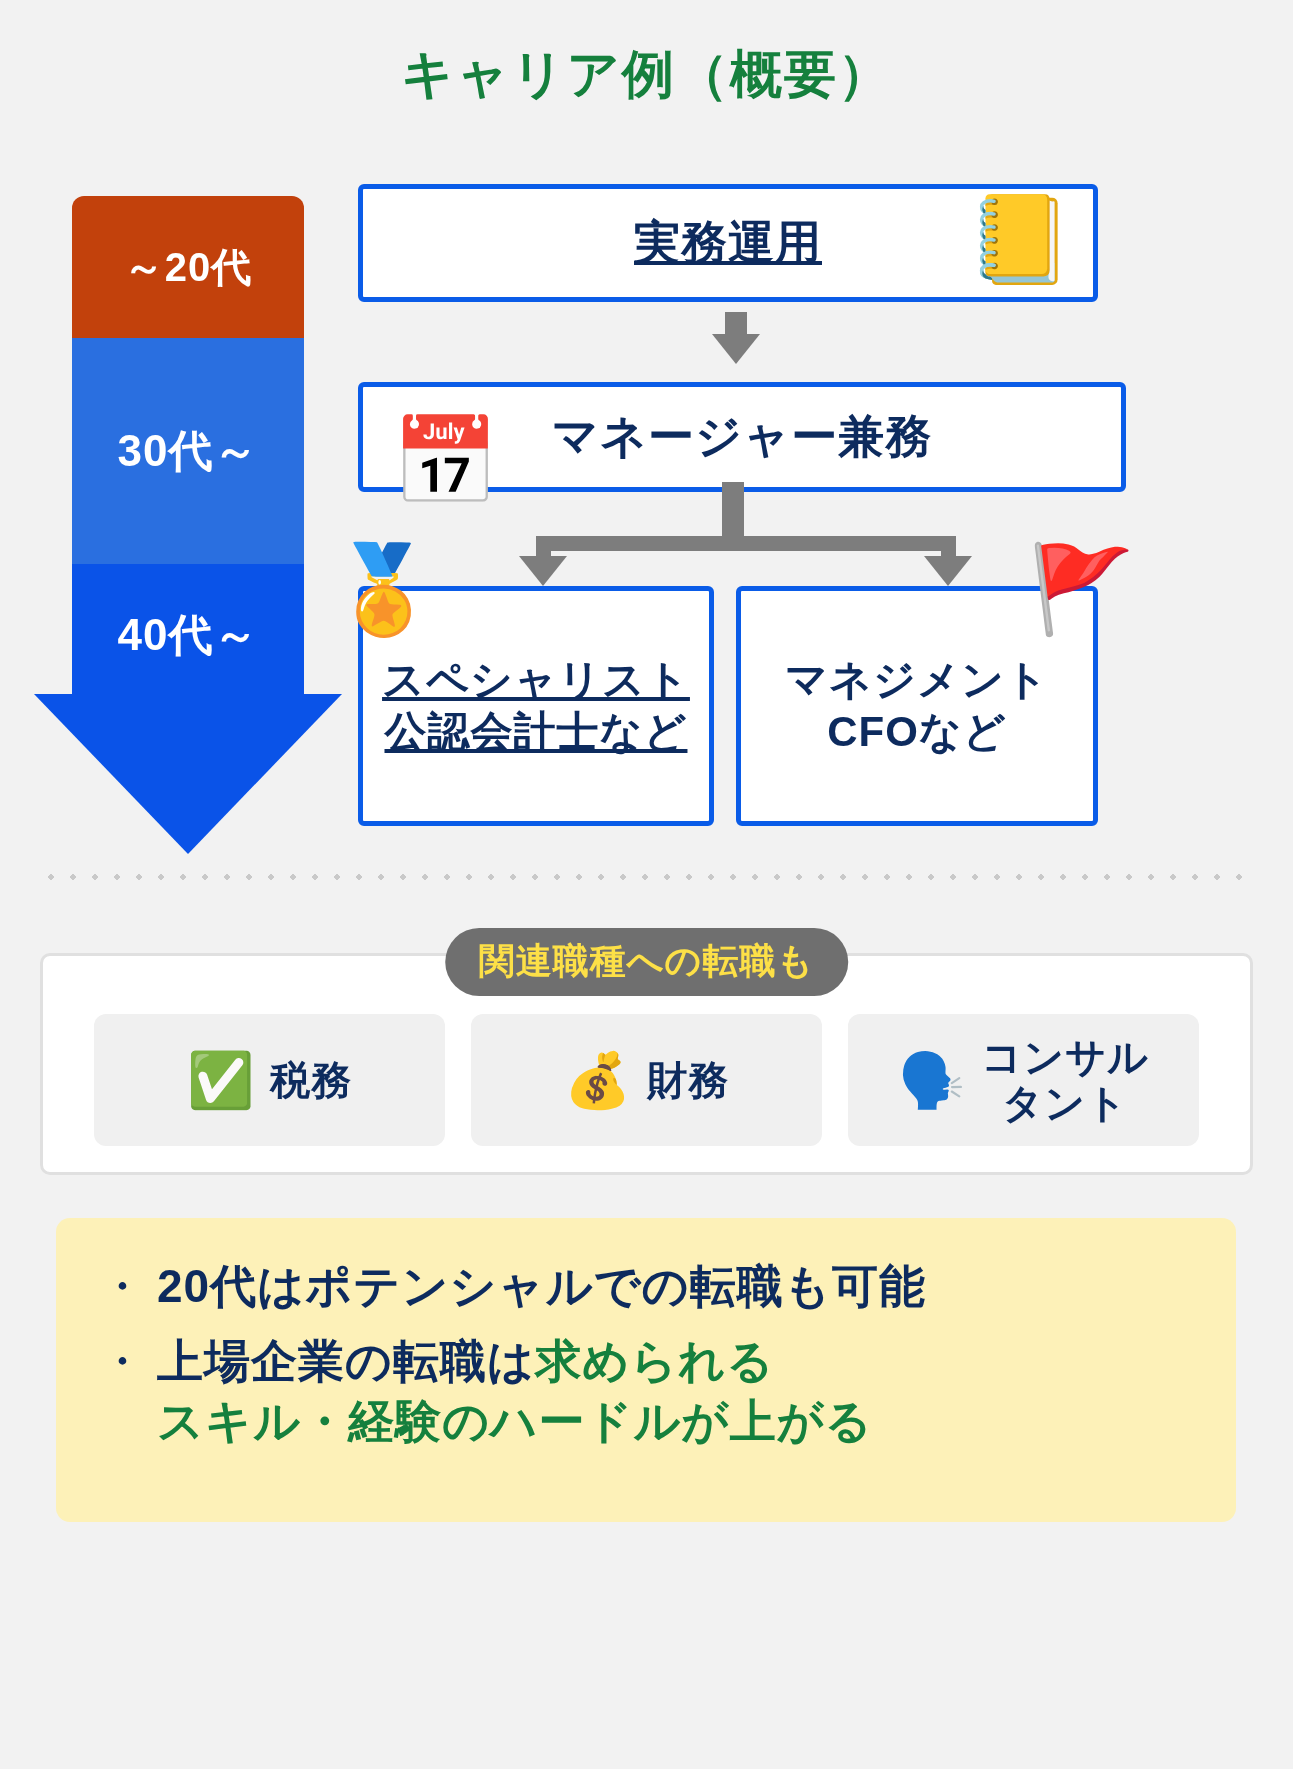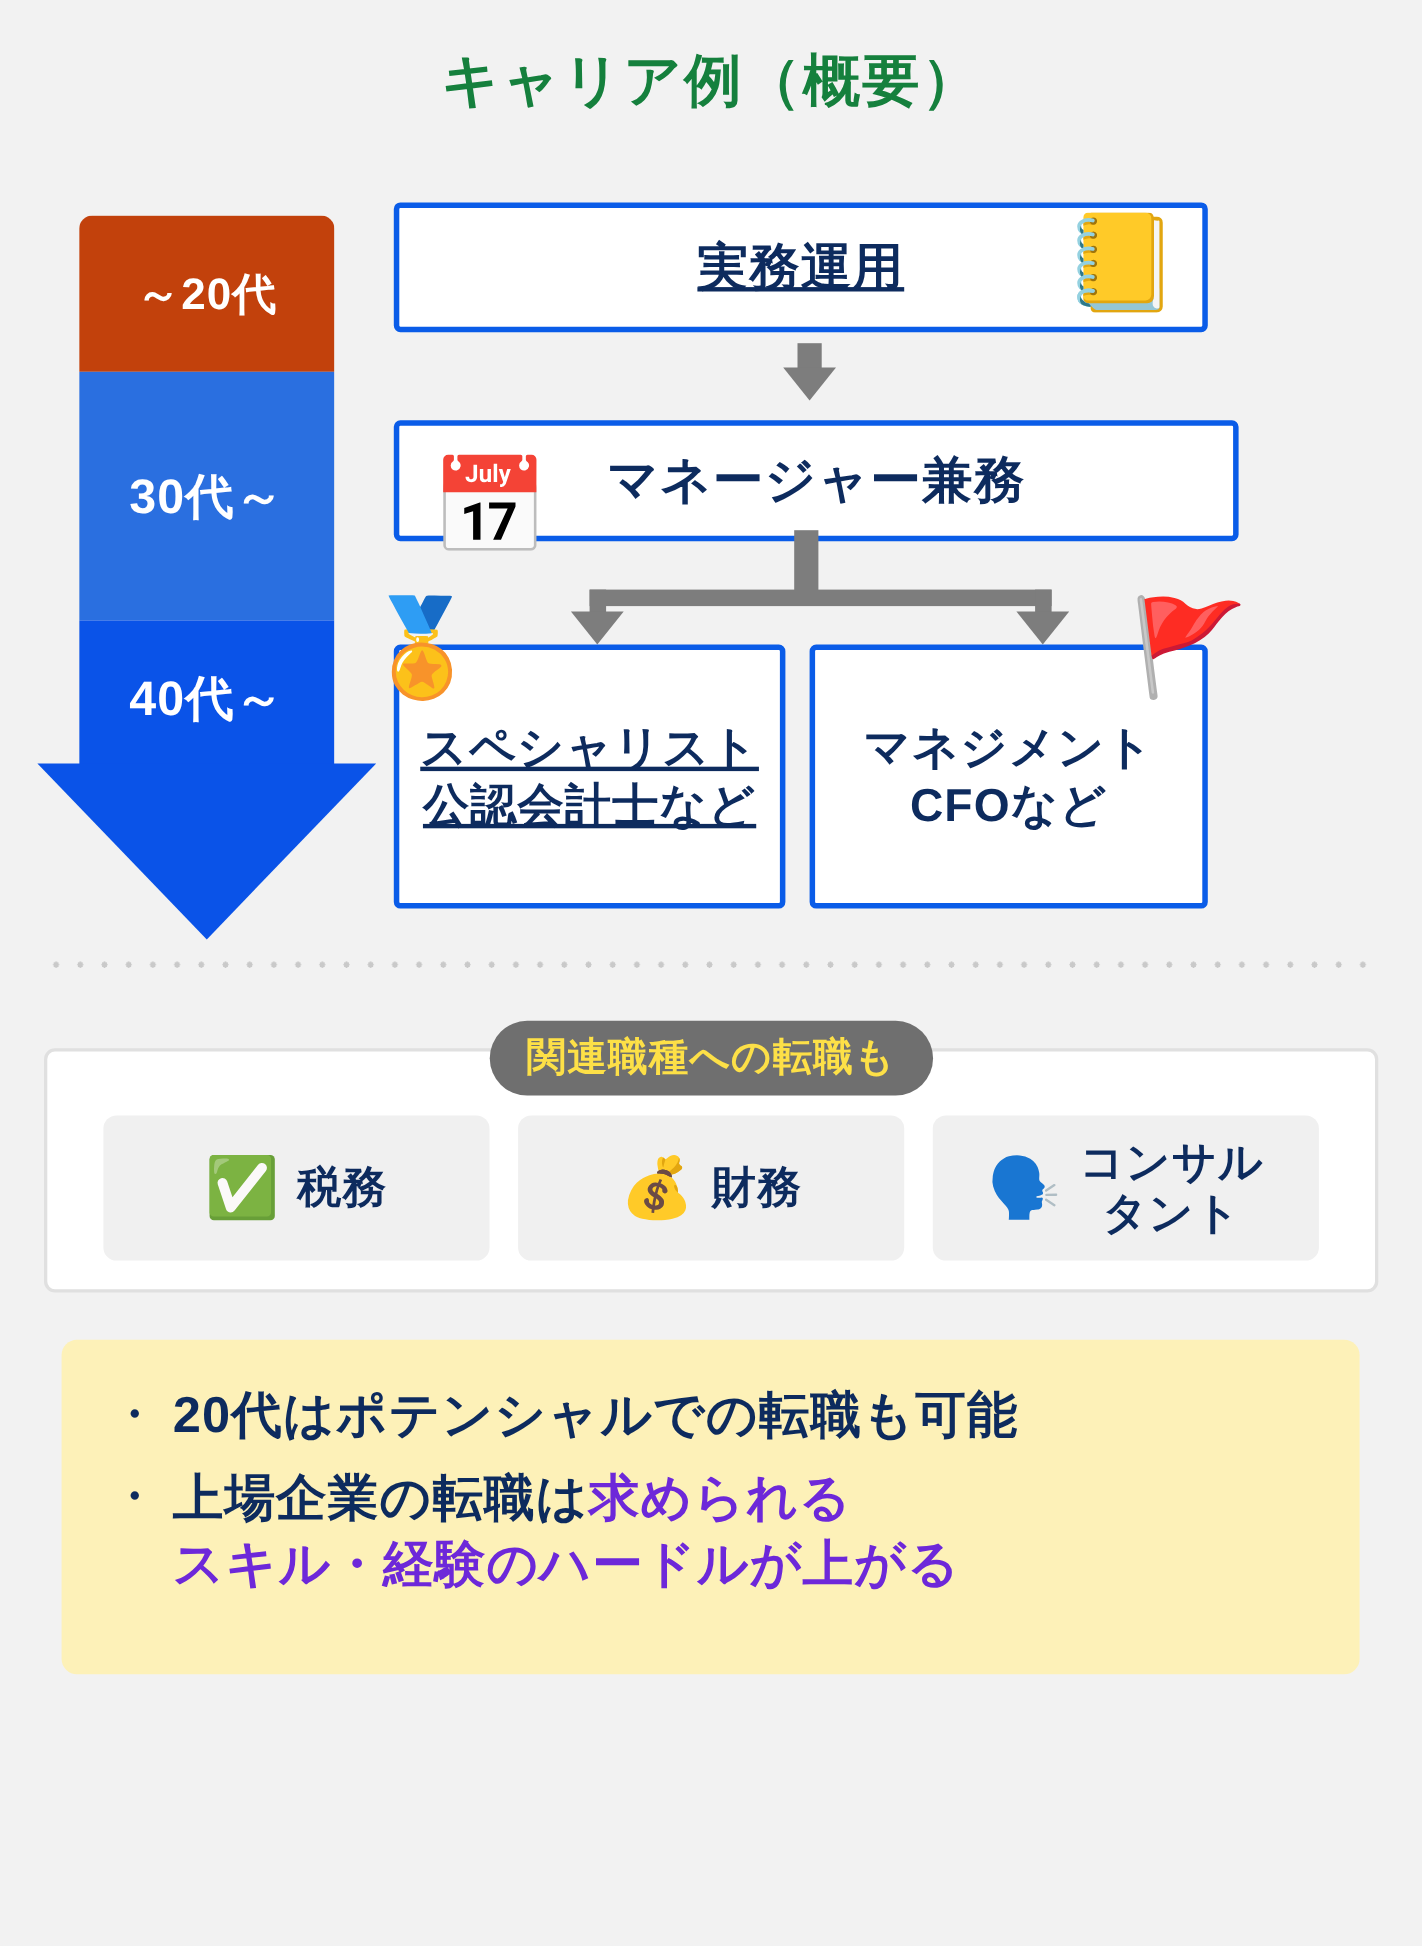--- a/index.html
+++ b/index.html
@@ -130,21 +130,21 @@
     position:absolute;left:56px;top:1218px;width:1180px;height:304px;
     background:#fdf1b8;border-radius:14px;box-sizing:border-box;
     padding:38px 40px 0 46px;
   }
   .note{
     display:flex;align-items:flex-start;gap:14px;
     color:#0d2b5e;font-weight:700;font-size:46px;line-height:1.32;
     letter-spacing:1px;margin-bottom:14px;
   }
   .note .dot{font-size:40px;line-height:1.5;}
-  .hl{color:#6d28d9;}
+  .hl{color:#15803d;}
 </style>
 </head>
 <body>
 
 <div class="page">
 
   <div class="header">
     <div class="title-main">キャリア例（概要）</div>
   </div>
 

